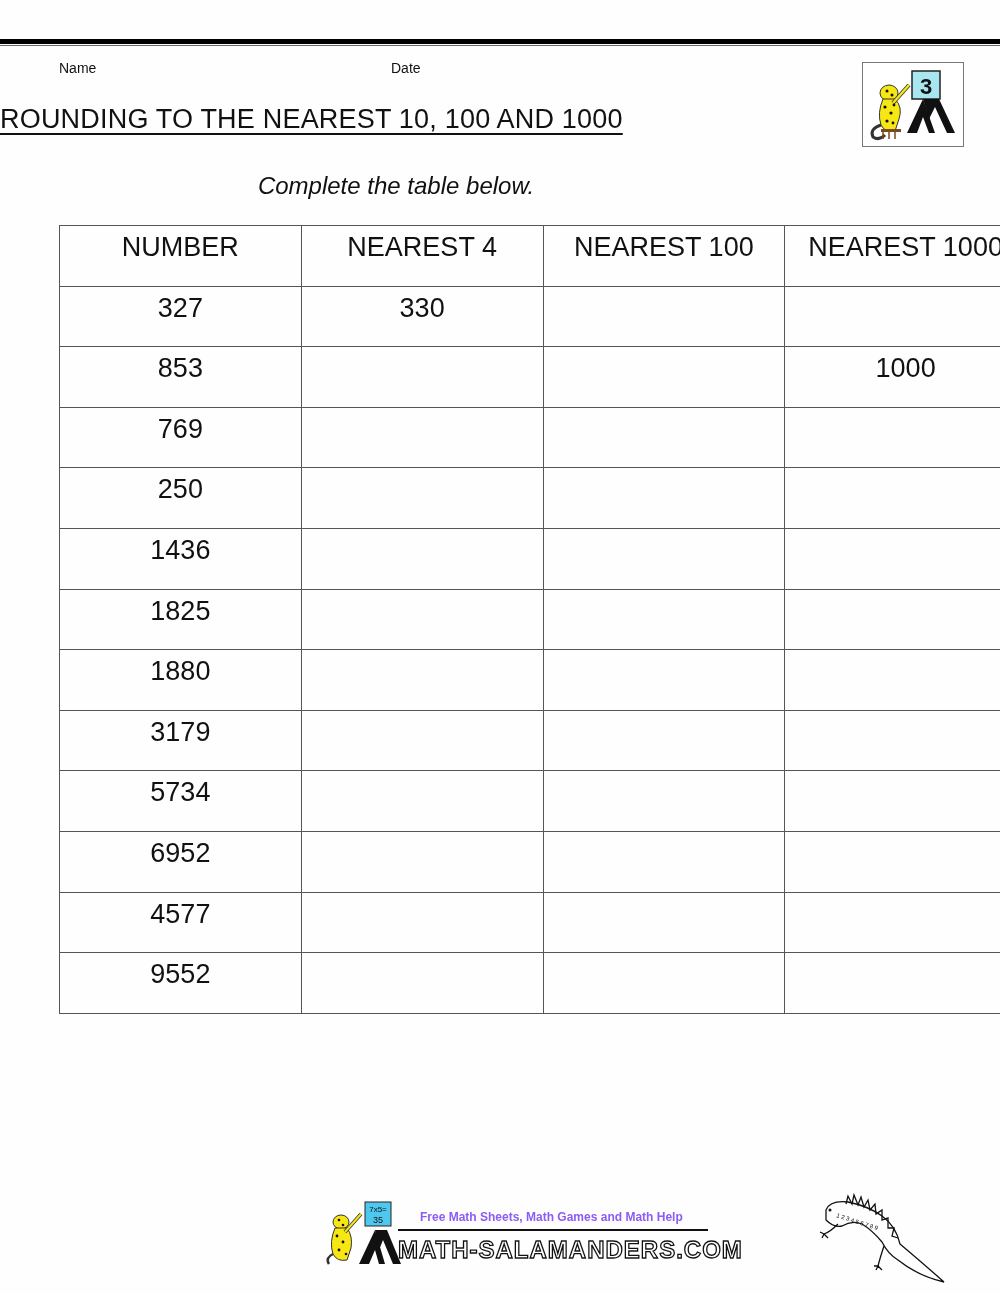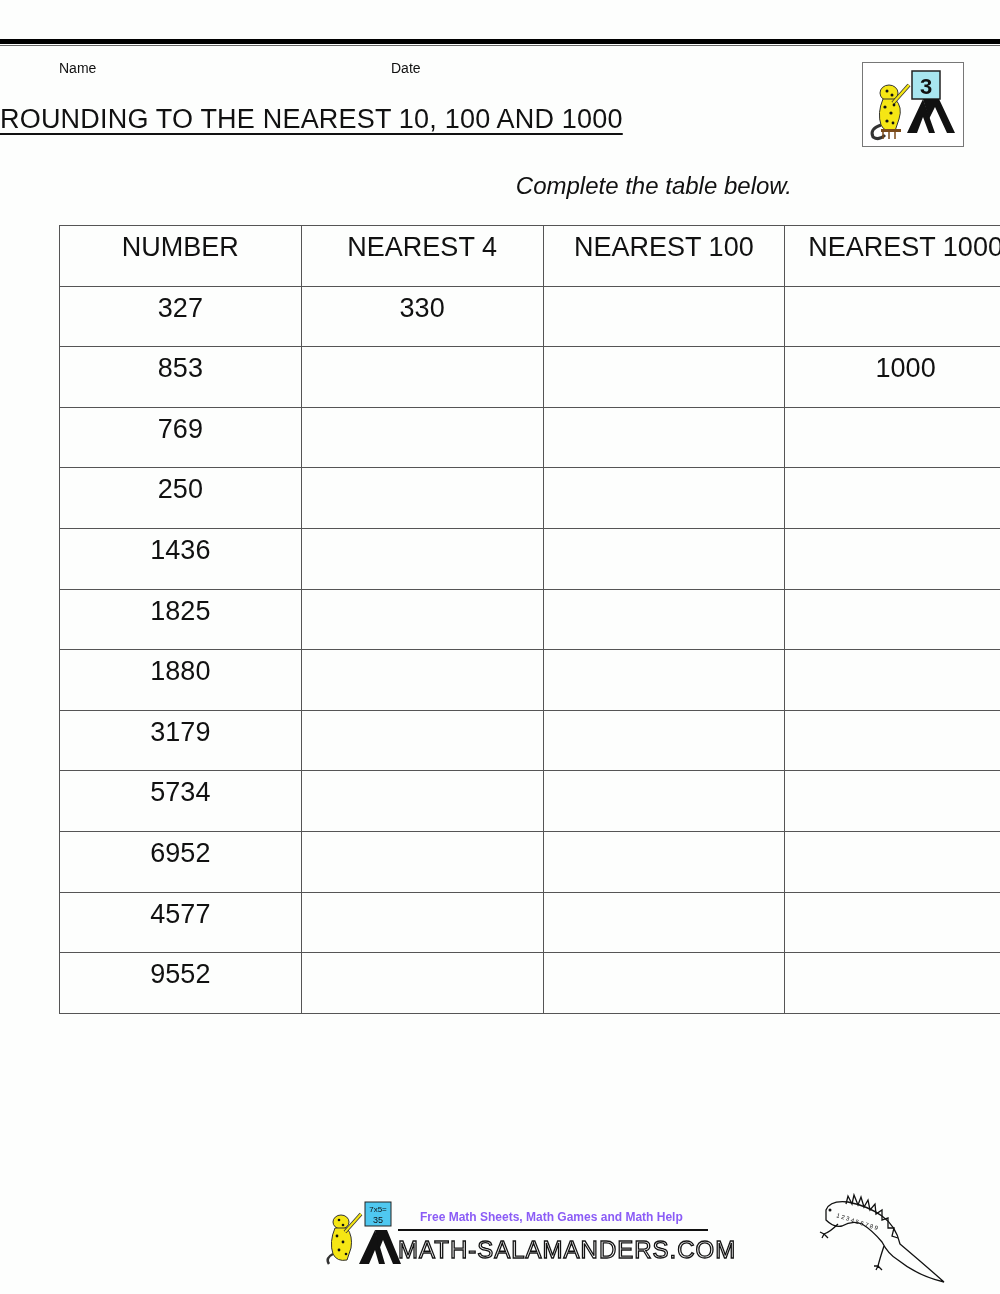--- a/index.html
+++ b/index.html
@@ -12,21 +12,21 @@
   .rule-thin  { position: absolute; left: 0; top: 45px; width: 1000px; height: 1px; background: #666; }
   .lbl { position: absolute; top: 60px; font-size: 14px; }
   .lbl-name { left: 59px; }
   .lbl-date { left: 391px; }
   .title {
     position: absolute; left: 0; width: 1000px; top: 104px; text-align: left;
     font-size: 27px; letter-spacing: 0.2px;
   }
   .title span { text-decoration: underline; text-decoration-thickness: 2px; text-underline-offset: 5px; }
   .subtitle {
-    position: absolute; left: 0; width: 792px; top: 172px; text-align: right;
+    position: absolute; left: 0; width: 792px; top: 172px; text-align: center;
     font-size: 24px; font-style: italic;
   }
   .logo-box {
     position: absolute; left: 862px; top: 62px; width: 100px; height: 83px;
     border: 1px solid #777; background: #fff;
   }
   table.grid {
     position: absolute; left: 59px; top: 225px; border-collapse: collapse;
     width: 968px; table-layout: fixed;
   }
@@ -34,21 +34,21 @@
     border: 1px solid #555; height: 59.6px; padding: 0; vertical-align: top;
     text-align: center; font-weight: normal; font-size: 27px; line-height: 27px;
   }
   table.grid th div, table.grid td div { padding-top: 8px; }
   .footer-logo { position: absolute; left: 325px; top: 1200px; width: 390px; height: 68px; }
   .footer-tag {
     position: absolute; left: 420px; top: 1210px; font-size: 12px; font-weight: bold; color: #8b5cf6;
   }
   .footer-line { position: absolute; left: 398px; top: 1229px; width: 310px; height: 2px; background: #111; }
   .footer-site {
-    position: absolute; left: 398px; top: 1236px; font-size: 24px; font-weight: normal;
+    position: absolute; left: 398px; top: 1236px; font-size: 24px; font-weight: bold;
     letter-spacing: 1px; color: #fff; -webkit-text-stroke: 1.3px #111;
   }
   .salamander { position: absolute; left: 808px; top: 1180px; width: 140px; height: 105px; }
 </style>
 </head>
 <body>
 
 <div class="rule-thick"></div>
 <div class="rule-thin"></div>
 

